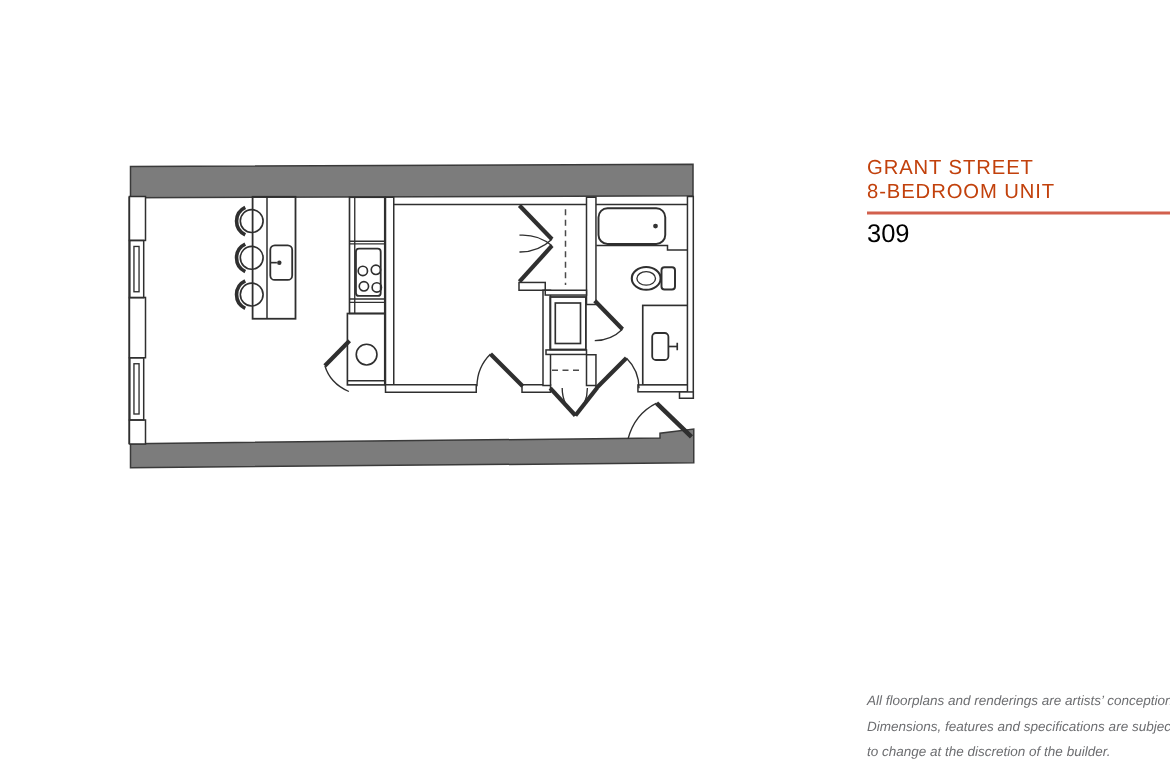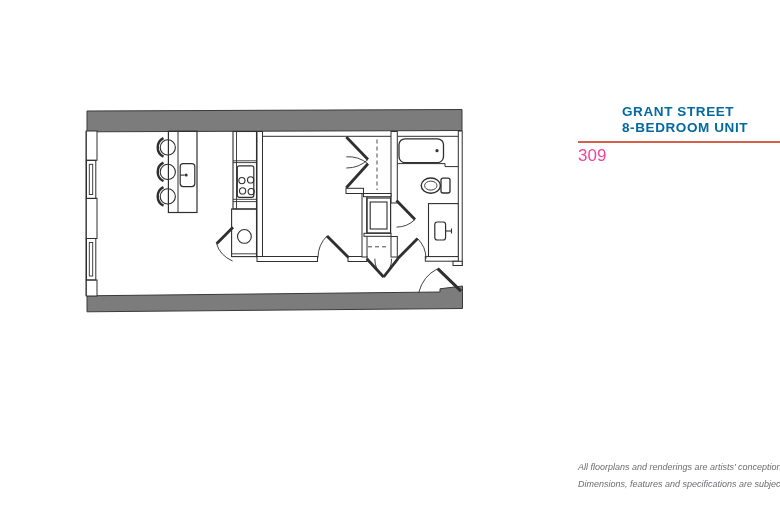--- a/index.html
+++ b/index.html
@@ -9,33 +9,32 @@
     font-family:"Liberation Sans", sans-serif;
   }
   .canvas{position:absolute;inset:0;width:780px;height:517px;}
   svg.plan{position:absolute;left:0;top:0;width:780px;height:517px;}
 
   .title-block{
     position:absolute;left:578px;top:104px;width:202px;
   }
   .title-line{
     display:block;
-    color:#0369a1;
-    font-size:13.5px;font-weight:bold;
+    color:#c2410c;
+    font-size:13.5px;font-weight:normal;
     letter-spacing:0.6px;line-height:16px;
     white-space:nowrap;
-    margin-left:44px;
   }
   .title-rule{
     position:absolute;left:578px;top:140.5px;width:202px;height:2px;
     background:#d2604d;
   }
   .unit-number{
     position:absolute;left:578px;top:146px;
-    color:#ec4899;font-size:17px;line-height:20px;
+    color:#000000;font-size:17px;line-height:20px;
   }
   .disclaimer{
     position:absolute;left:578px;top:459px;width:200px;
     color:#6d6e71;font-size:9px;font-style:italic;line-height:16.8px;
     white-space:nowrap;
   }
   .disclaimer div{display:block;}
 </style>
 </head>
 <body>
@@ -194,15 +193,16 @@
   <div class="title-block">
     <span class="title-line">GRANT STREET</span>
     <span class="title-line">8-BEDROOM UNIT</span>
   </div>
   <div class="title-rule"></div>
   <div class="unit-number">309</div>
 
   <div class="disclaimer">
     <div>All floorplans and renderings are artists’ conception.</div>
     <div>Dimensions, features and specifications are subject</div>
+    <div>to change at the discretion of the builder.</div>
   </div>
 
 </div>
 
 </body></html>

